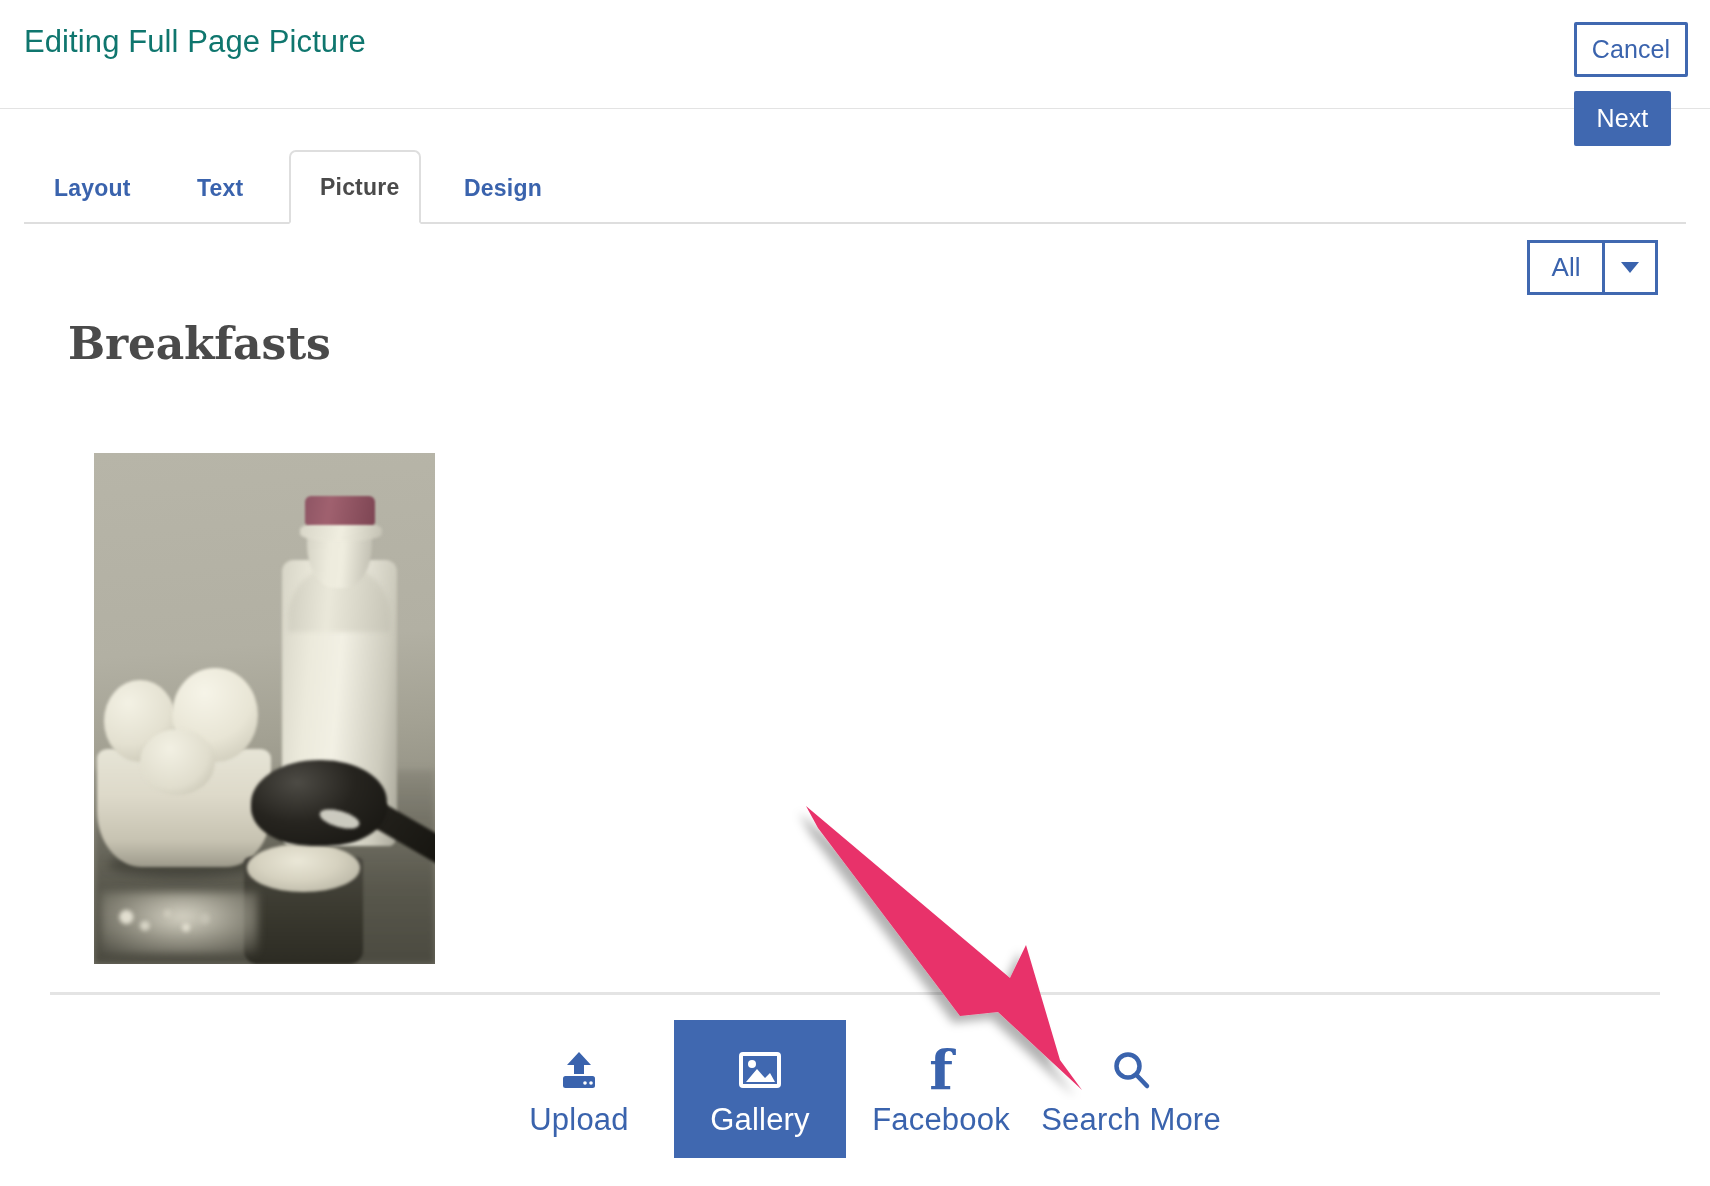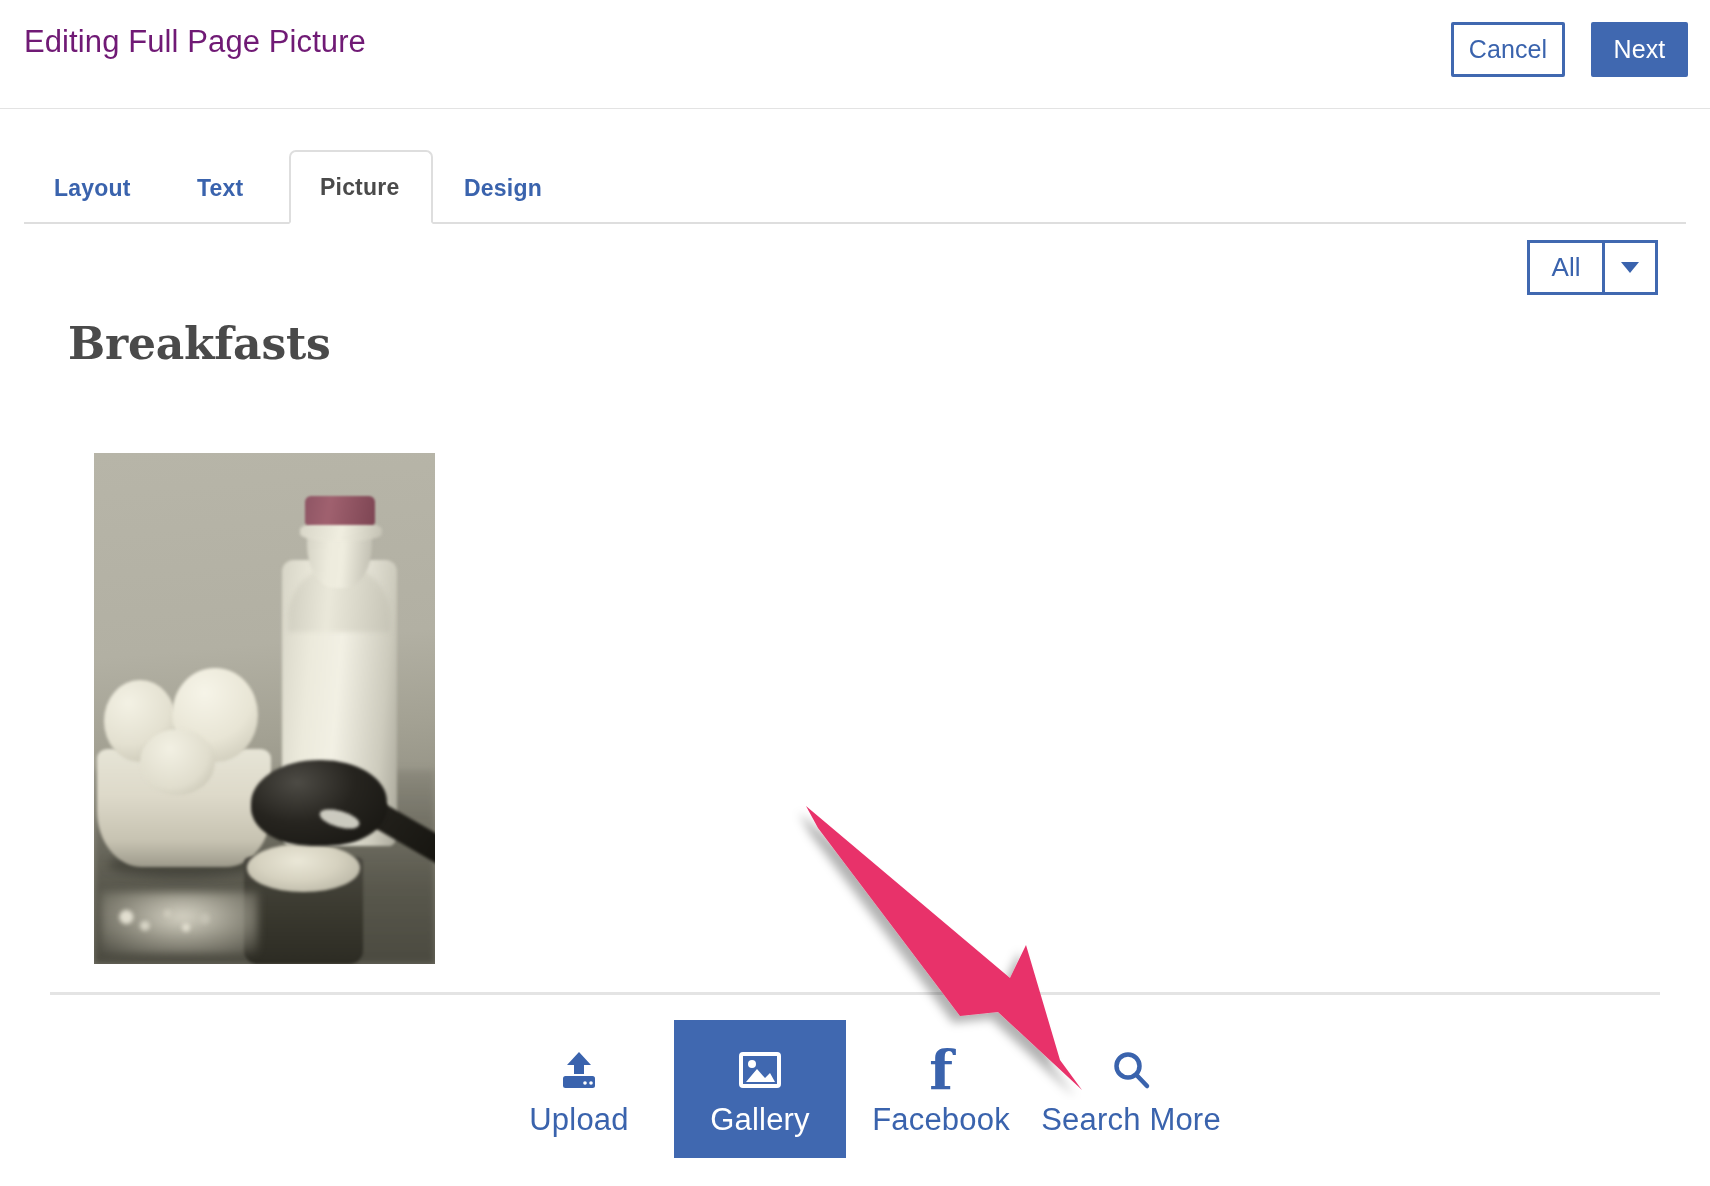--- a/index.html
+++ b/index.html
@@ -24,31 +24,32 @@
     height: 109px;
     border-bottom: 1px solid #e3e3e3;
     box-sizing: border-box;
     background: #fff;
   }
   .header-title {
     position: absolute;
     left: 24px;
     top: 24px;
     font-size: 31px;
-    color: #701a75;
+    color: #0f766e;
     letter-spacing: 0.1px;
     font-weight: 400;
     white-space: nowrap;
   }
   .header-actions {
     position: absolute;
     right: 22px;
     top: 22px;
     display: flex;
-    gap: 26px;
+    gap: 14px;
+    flex-direction: column;
   }
   .btn {
     font-family: "Liberation Sans", sans-serif;
     font-size: 25px;
     line-height: 1;
     border-radius: 2px;
     cursor: pointer;
     display: flex;
     align-items: center;
     justify-content: center;
@@ -100,21 +101,21 @@
   .tab-text    { left: 197px; }
   .tab-design  { left: 464px; }
   .tab-picture {
     left: 289px;
     bottom: 0;
     color: #4a4a4a;
     background: #ffffff;
     border: 2px solid #dedede;
     border-bottom: 2px solid #ffffff;
     border-radius: 7px 7px 0 0;
-    padding: 22px 32px 21px 29px;
+    padding: 22px 20px 21px 29px;
     z-index: 3;
   }
 
   
   .filter-wrap {
     position: absolute;
     right: 52px;
     top: 240px;
     display: flex;
     height: 42px;

